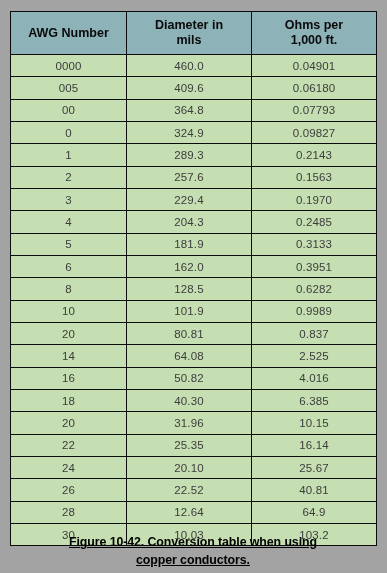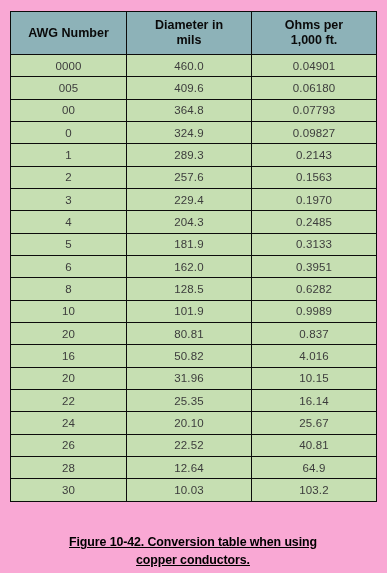--- a/index.html
+++ b/index.html
@@ -13,21 +13,21 @@
     font-family: "Liberation Sans", sans-serif;
     overflow: hidden;
     position: relative;
   }
   #figure-root {
     position: absolute;
     left: 0;
     top: 0;
     width: 387px;
     height: 573px;
-    background: #f9a8d4;
+    background: #a3a3a3;
   }
   #conversion-table {
     position: absolute;
     left: 10px;
     top: 11px;
     width: 366px;
     border-collapse: collapse;
     table-layout: fixed;
   }
   #conversion-table th,
@@ -159,23 +159,33 @@
           <td>10</td>
           <td>101.9</td>
           <td>0.9989</td>
         </tr>
         <tr>
           <td>20</td>
           <td>80.81</td>
           <td>0.837</td>
         </tr>
         <tr>
+          <td>14</td>
+          <td>64.08</td>
+          <td>2.525</td>
+        </tr>
+        <tr>
           <td>16</td>
           <td>50.82</td>
           <td>4.016</td>
+        </tr>
+        <tr>
+          <td>18</td>
+          <td>40.30</td>
+          <td>6.385</td>
         </tr>
         <tr>
           <td>20</td>
           <td>31.96</td>
           <td>10.15</td>
         </tr>
         <tr>
           <td>22</td>
           <td>25.35</td>
           <td>16.14</td>

